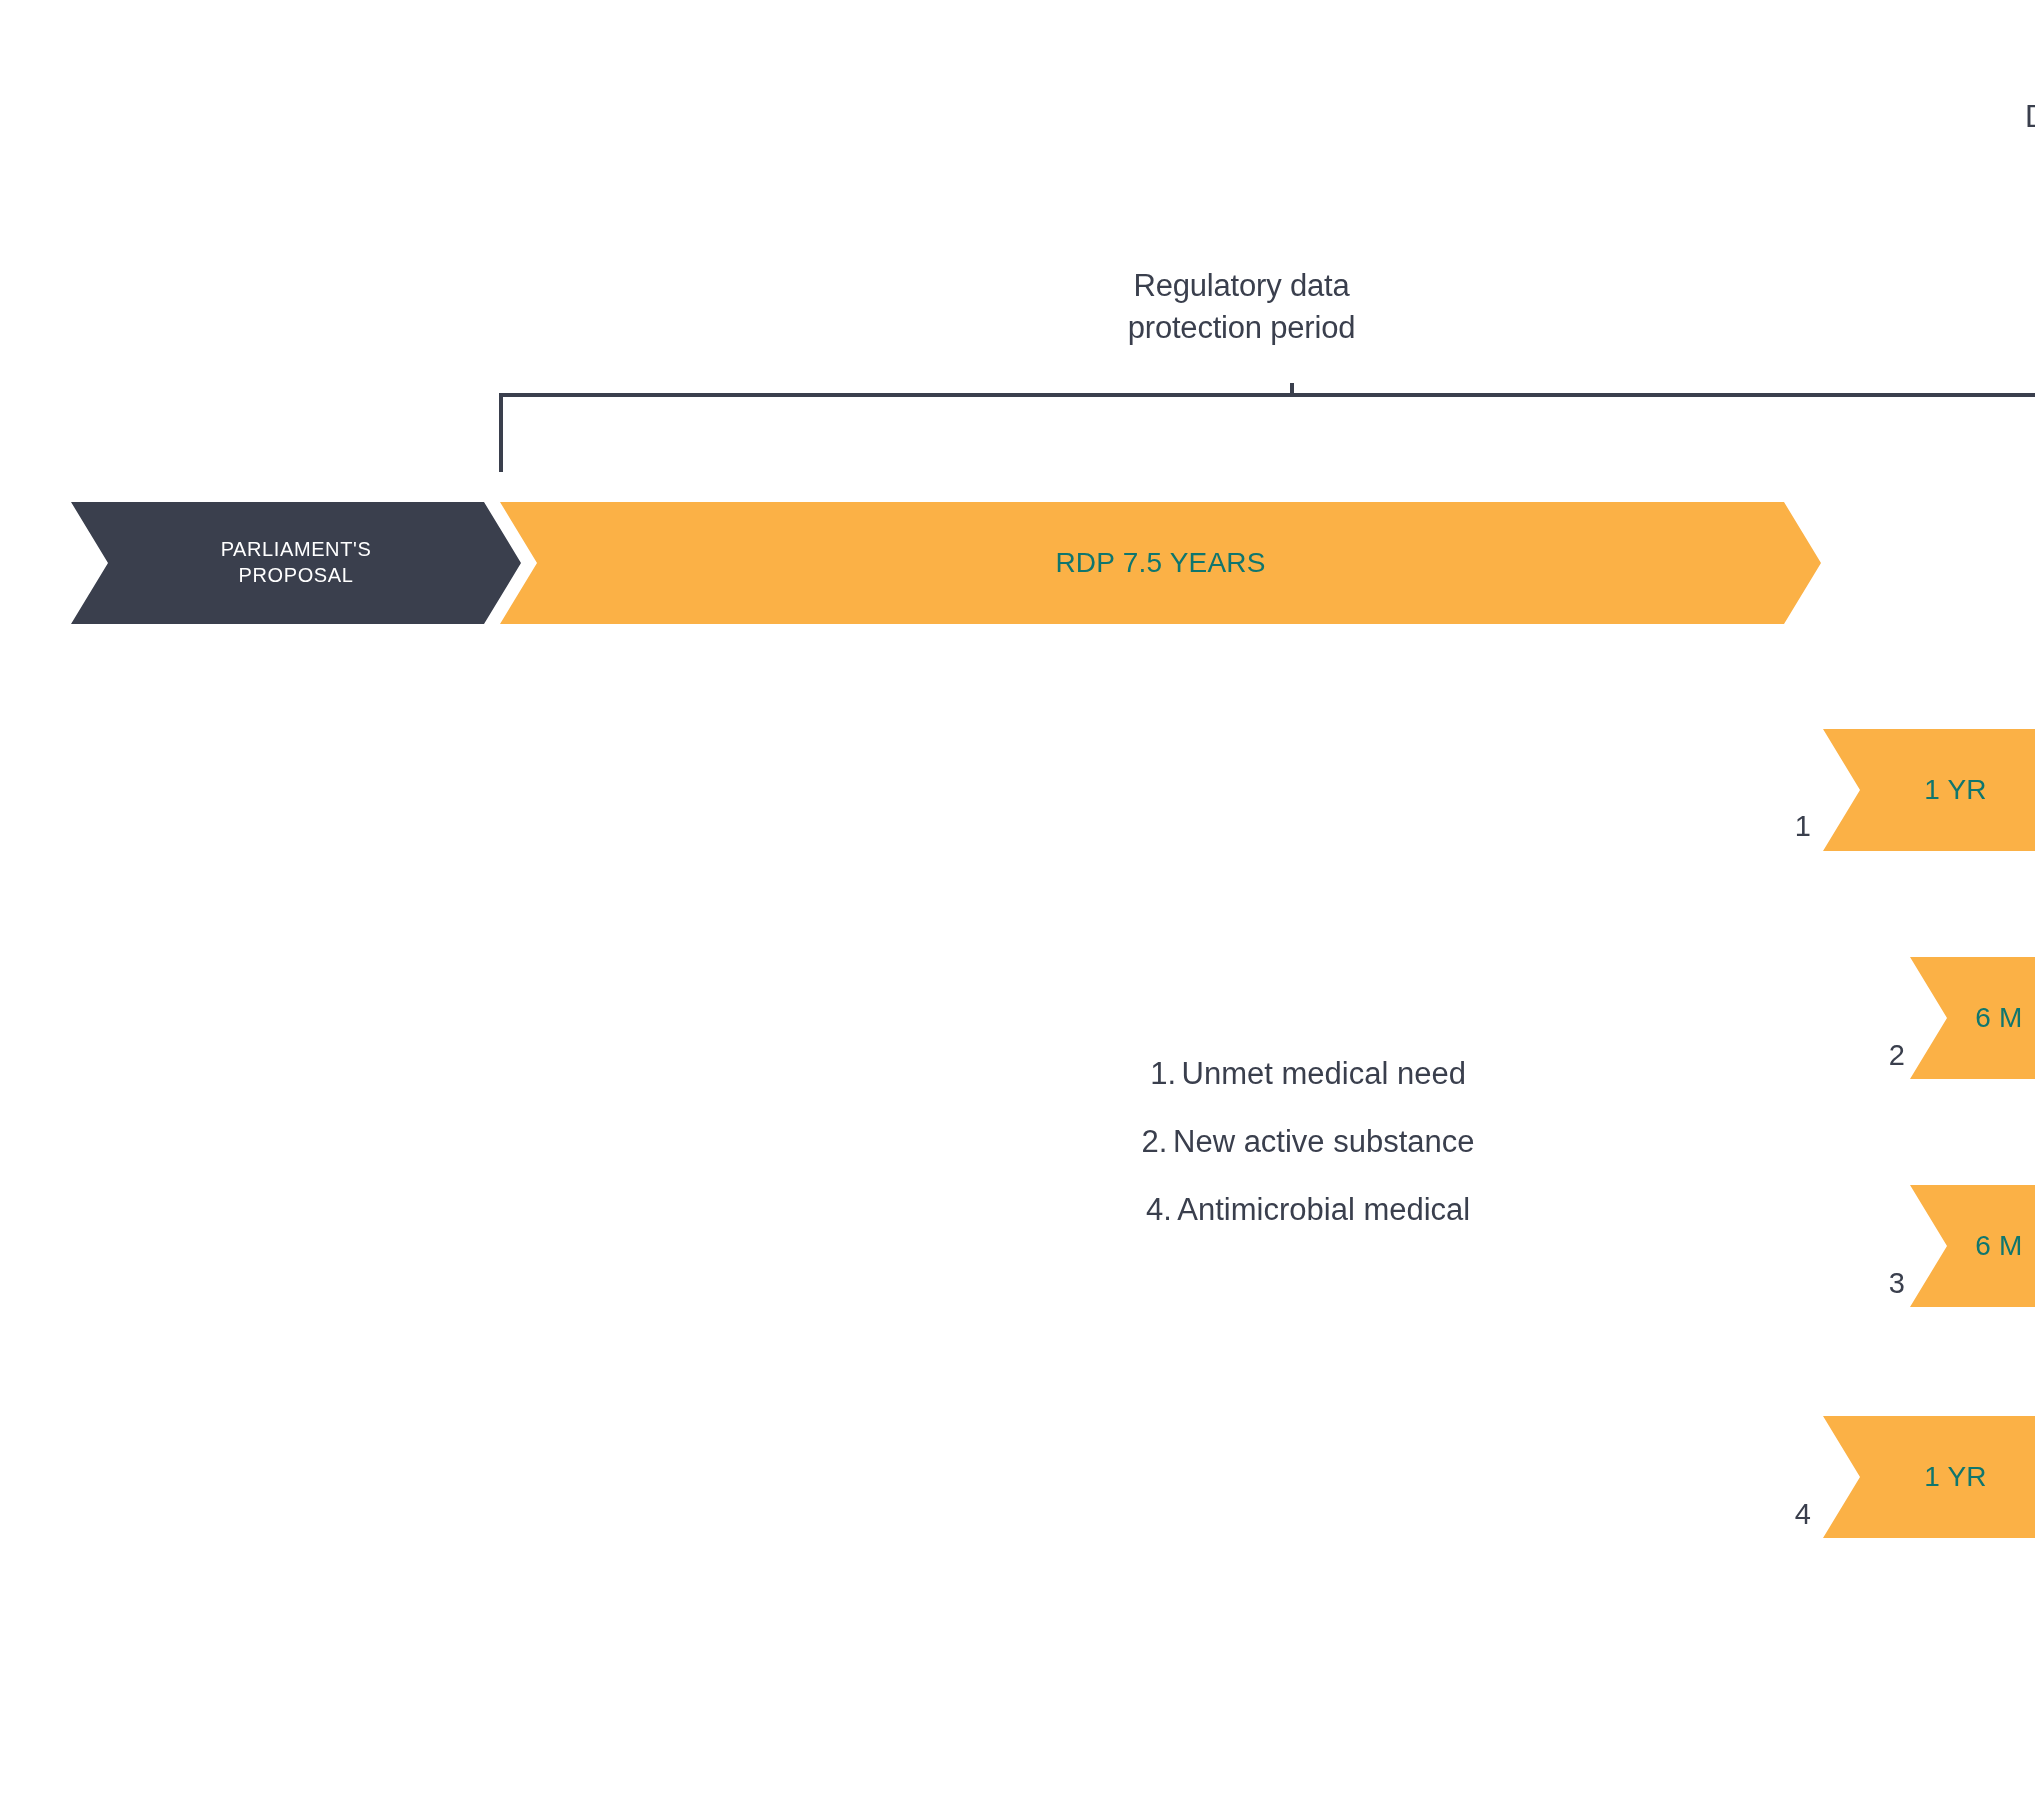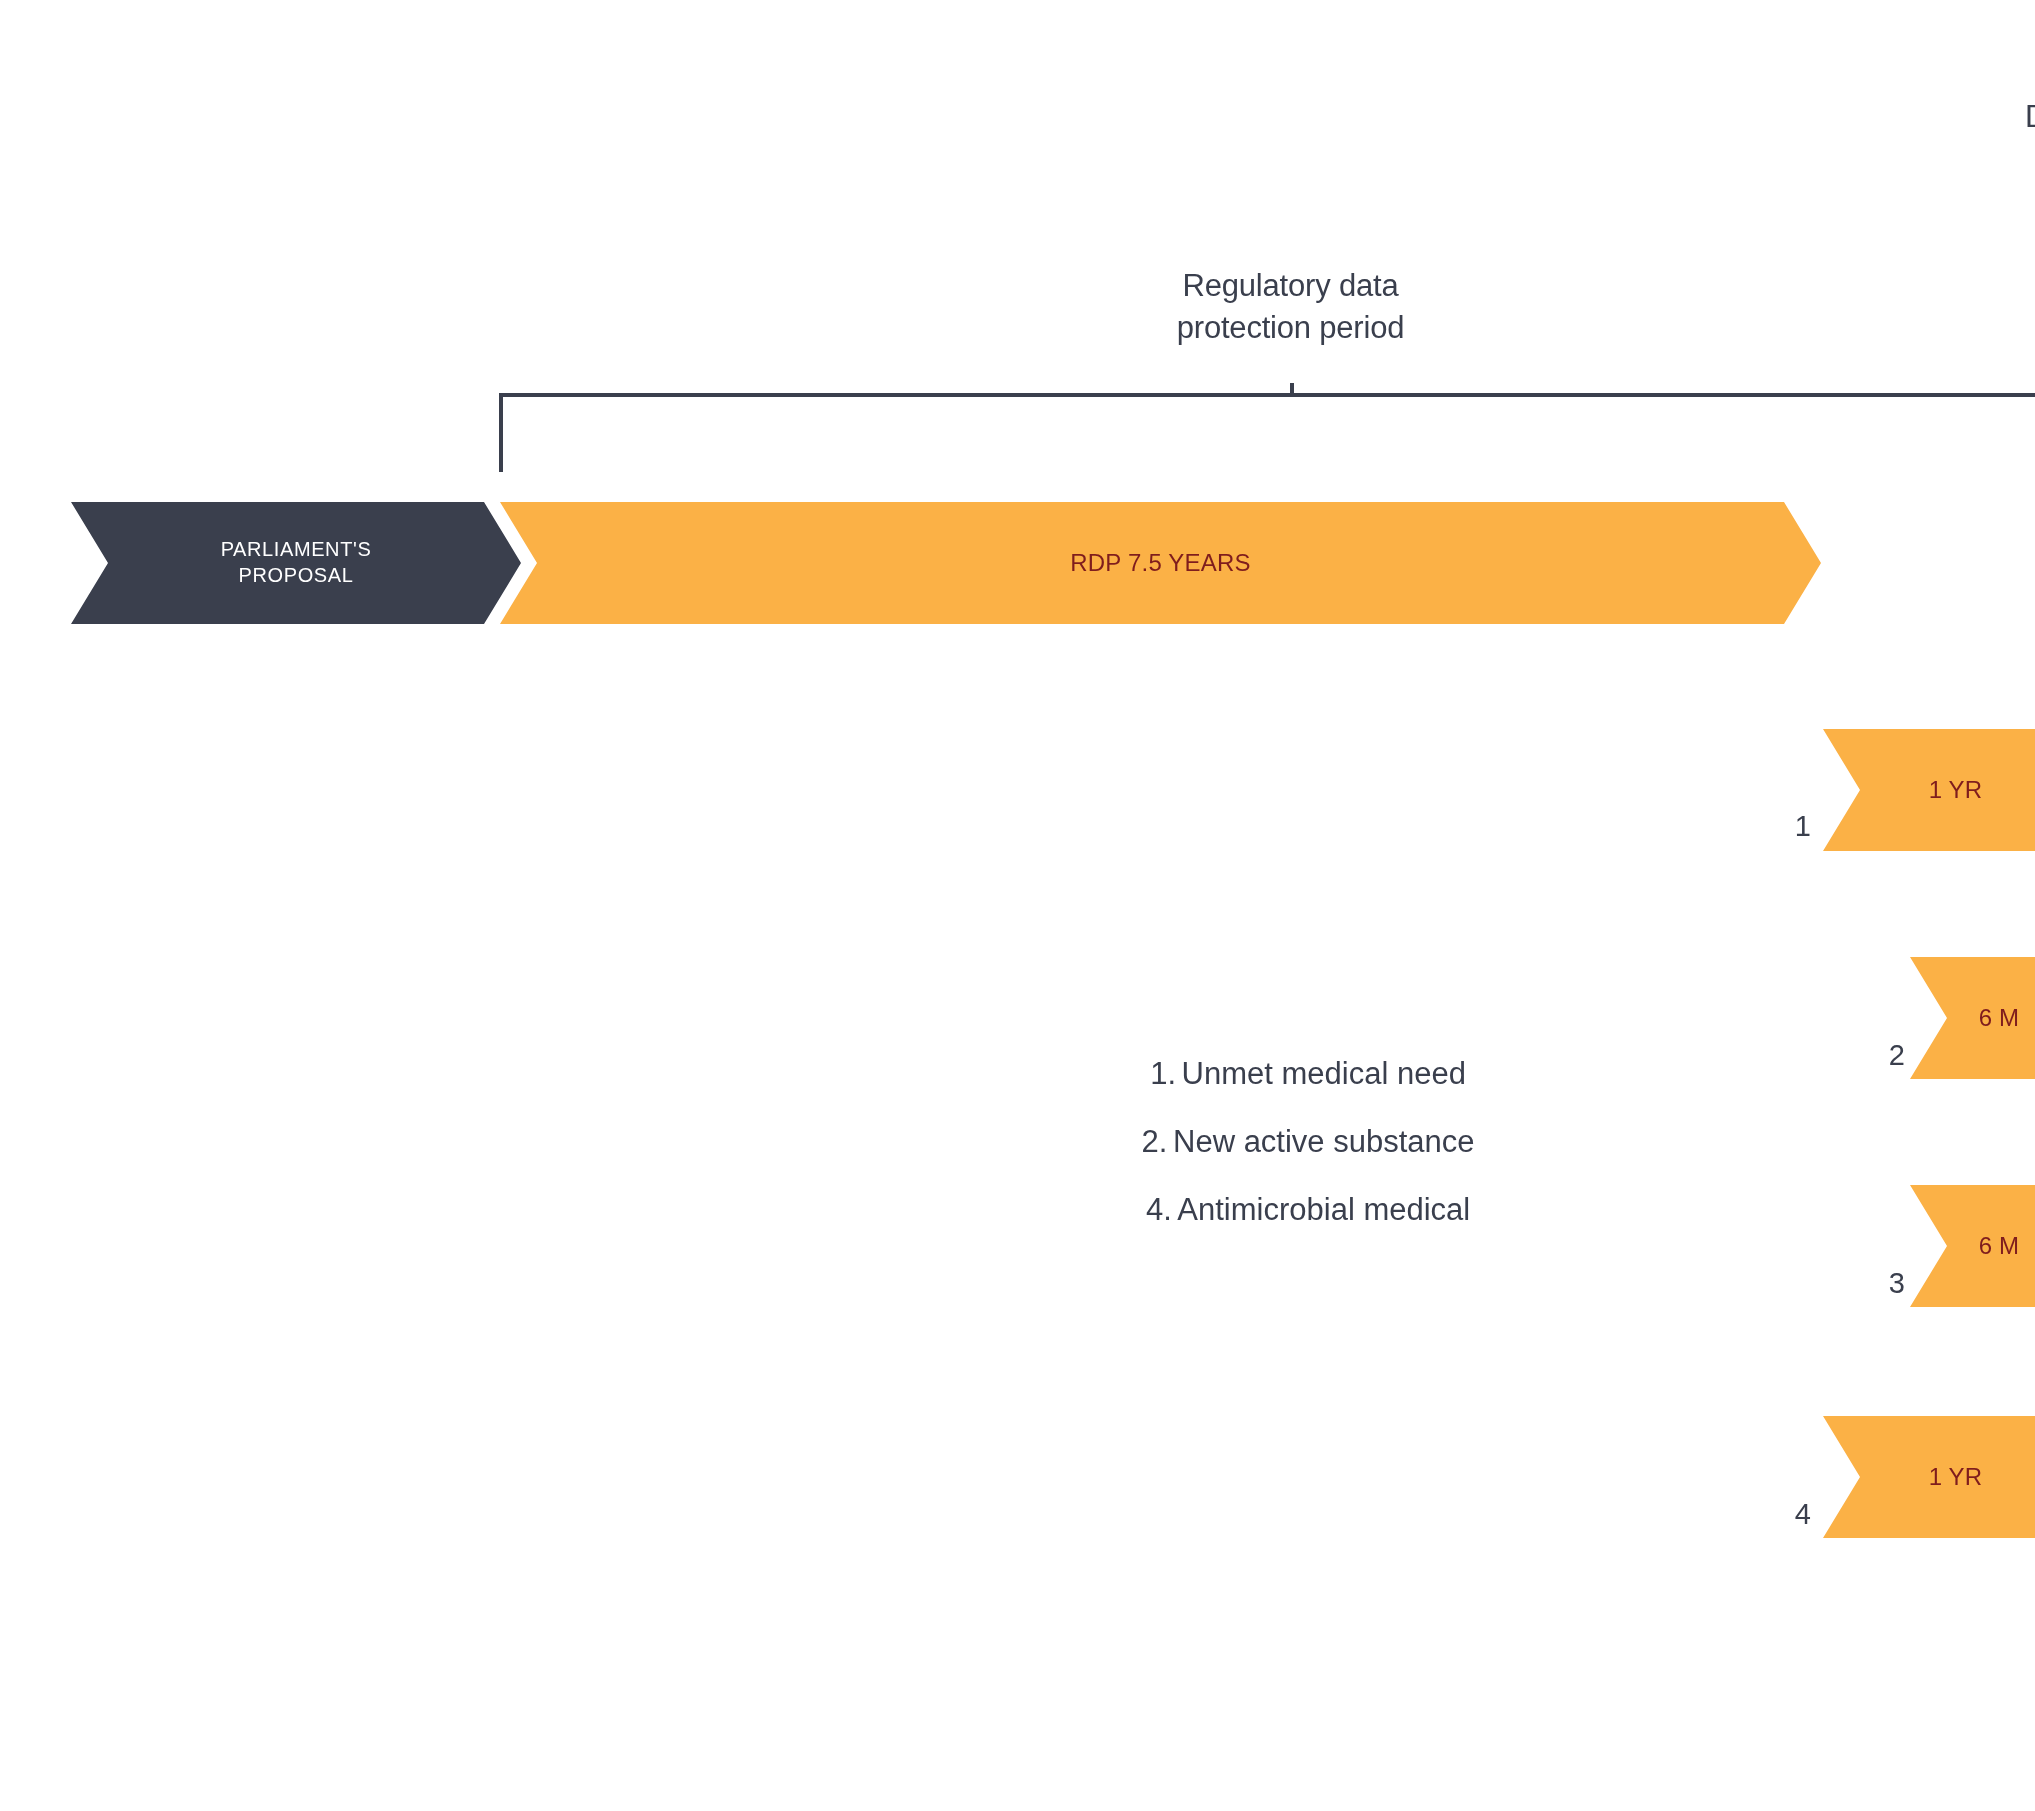--- a/index.html
+++ b/index.html
@@ -50,25 +50,25 @@
   .chev-fill {
     position: absolute;
     inset: 0;
     background: #fbb146;
   }
   .chev-notch  { clip-path: polygon(0 0, calc(100% - 37px) 0, 100% 50%, calc(100% - 37px) 100%, 0 100%, 37px 50%); }
   .chev-dark   { background: #3a3f4d; }
   .chev-txt {
     position: relative;
     z-index: 2;
-    font-size: 24px;
+    font-size: 28px;
     letter-spacing: 0.2px;
     text-align: center;
     line-height: 1.28;
-    color: #7f1d1d;
+    color: #0f766e;
   }
   .chev-txt-light { color: #ffffff; font-size: 20px; letter-spacing: 0.6px; }
 
   
   .idx {
     position: absolute;
     font-size: 29px;
     color: #3a3f4d;
     text-align: right;
   }
@@ -88,21 +88,21 @@
   #incentive-list .li .num { display: inline-block; width: 37px; }
 </style>
 </head>
 <body>
 
 <div id="stage">
 
   <div class="lbl" id="cap-label" style="left:1921px; top:96px; width:415px;">Data protection
 8.5 year cap</div>
 
-  <div class="lbl" style="left:1034px; top:265px; width:513px;">Regulatory data
+  <div class="lbl" style="left:985px; top:265px; width:513px;">Regulatory data
 protection period</div>
 
   <div class="rule-v" style="left:1290px; top:383px; width:3.7px; height:12.2px;"></div>
   <div class="rule-h" style="left:499px; top:393px; width:1569px; height:4.1px;"></div>
   <div class="rule-v" style="left:499px; top:393px; width:4.1px; height:79px;"></div>
 
   <div class="chev" style="left:71px; top:502px; width:450px; height:122px;">
     <div class="chev-fill chev-dark chev-notch"></div>
     <div class="chev-txt chev-txt-light">
       <span>PARLIAMENT'S</span><br>

